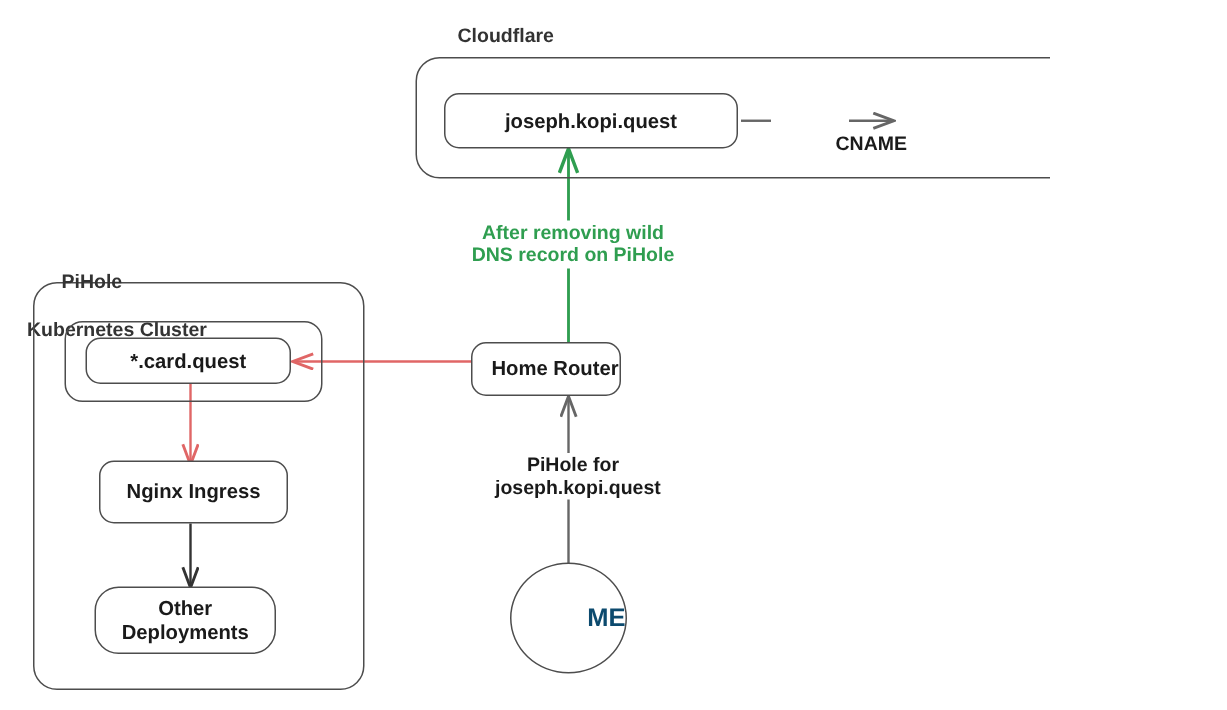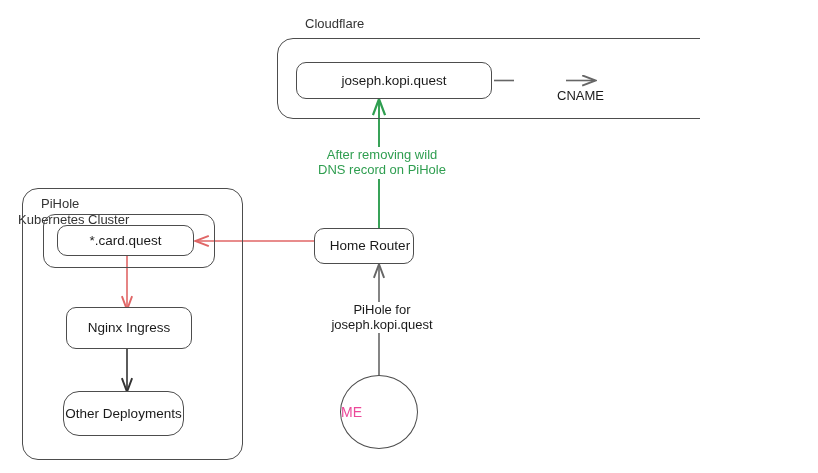--- a/index.html
+++ b/index.html
@@ -9,20 +9,21 @@
   }
   body {
     font-family: "Liberation Sans", sans-serif;
   }
   #canvas {
     position: relative;
     width: 700px;
     height: 473px;
     background: #ffffff;
     overflow: hidden;
+    font-weight: bold;
   }
   svg.layer {
     position: absolute;
     left: 0;
     top: 0;
     width: 818px;
     height: 473px;
   }
   .grp-label {
     position: absolute;
@@ -60,23 +61,23 @@
     background: transparent;
   }
   .circlenode {
     position: absolute;
     box-sizing: border-box;
     border: 1.4px solid #4d4d4d;
     border-radius: 50%;
     background: #ffffff;
     display: flex;
     align-items: center;
-    justify-content: flex-start;
-    font-size: 14px;
-    color: #ec4899;
+    justify-content: flex-end;
+    font-size: 17px;
+    color: #0c4a6e;
   }
   .edge-label {
     position: absolute;
     font-size: 13px;
     color: #1a1a1a;
     white-space: nowrap;
     text-align: center;
     line-height: 16px;
     background: #ffffff;
   }
@@ -133,21 +134,21 @@
   <div class="edge-label" style="left:517px; top:88px; padding:0 3px;margin-left:37px;">CNAME</div>
 
 
   <div class="edge-label green multiline" style="left:311px; top:147px; padding:0 3px; width:136px; text-align:center;">After removing wild card</div>
   <div class="edge-label green multiline" style="left:311px; top:162px; padding:0 3px; width:136px; text-align:center;">DNS record on PiHole</div>
 
   <div class="grp-label" style="left:18px; top:167px;margin-top:45px;">Kubernetes Cluster</div>
 
   <div class="container-box" style="left:22px; top:188px; width:221px; height:272px;"></div>
 
-  <div class="grp-label" style="left:41px; top:196px;">PiHole</div>
+  <div class="grp-label" style="left:41px; top:180px;">PiHole</div>
 
   <div class="plainbox" style="left:43px; top:214px; width:172px; height:54px;"></div>
 
   <div class="nodebox" style="left:57px; top:225px; width:137px; height:31px;">
     <span>*.card.quest</span>
   </div>
 
   <div class="nodebox" style="left:66px; top:307px; width:126px; height:42px;">
     <span>Nginx Ingress</span>
   </div>

